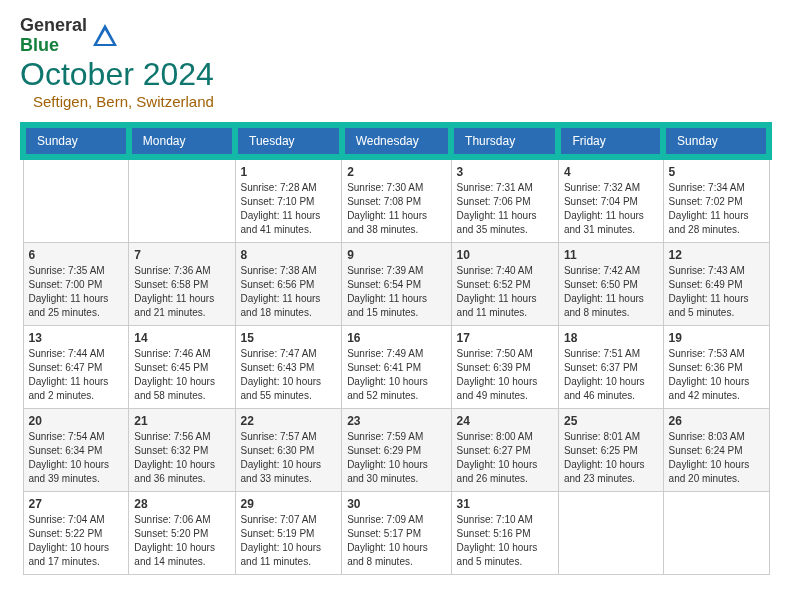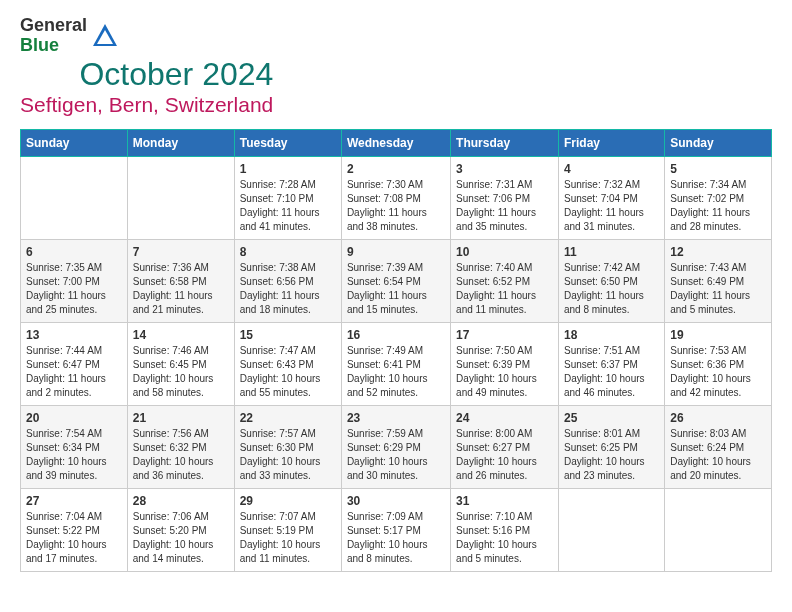--- a/index.html
+++ b/index.html
@@ -47,36 +47,36 @@
     }
     .title-block {
       text-align: right;
     }
     .month-title {
       font-size: 32px;
       font-weight: normal;
       color: #0f766e;
     }
     .location {
-      font-size: 21px;
-      color: #be185d;
+      font-size: 15px;
+      color: #a16207;
     }
     table {
       width: 100%;
       border-collapse: collapse;
       font-size: 10.5px;
     }
     thead tr th {
       background-color: #2a6db5;
       color: #fff;
-      padding: 6px 5px;
+      padding: 6px 11px;
       text-align: left;
       font-size: 12px;
-      font-weight: bold;
-      border: 1px solid #14b8a6;
+      font-weight: normal;
+      border: 6px solid #14b8a6;
     }
     tbody tr td {
       border: 1px solid #ccc;
       vertical-align: top;
       padding: 5px 5px;
       height: 80px;
       width: 113px;
       color: #333;
     }
     tbody tr:nth-child(even) td {

